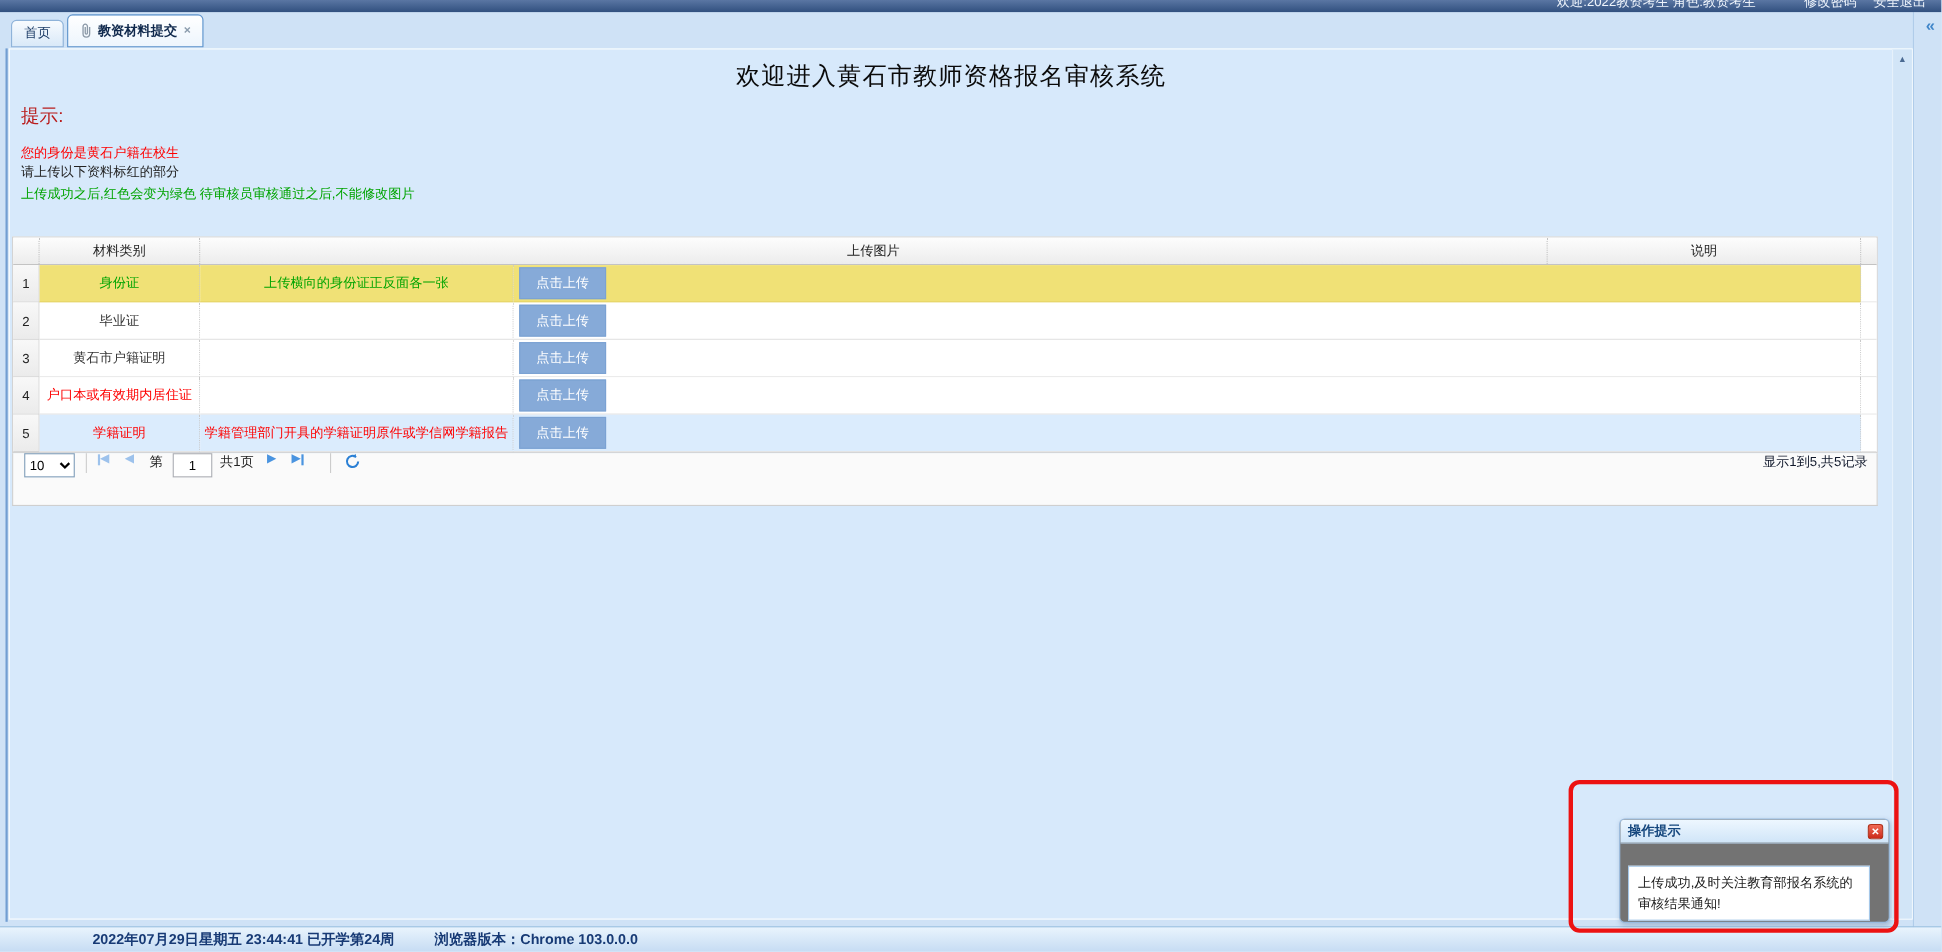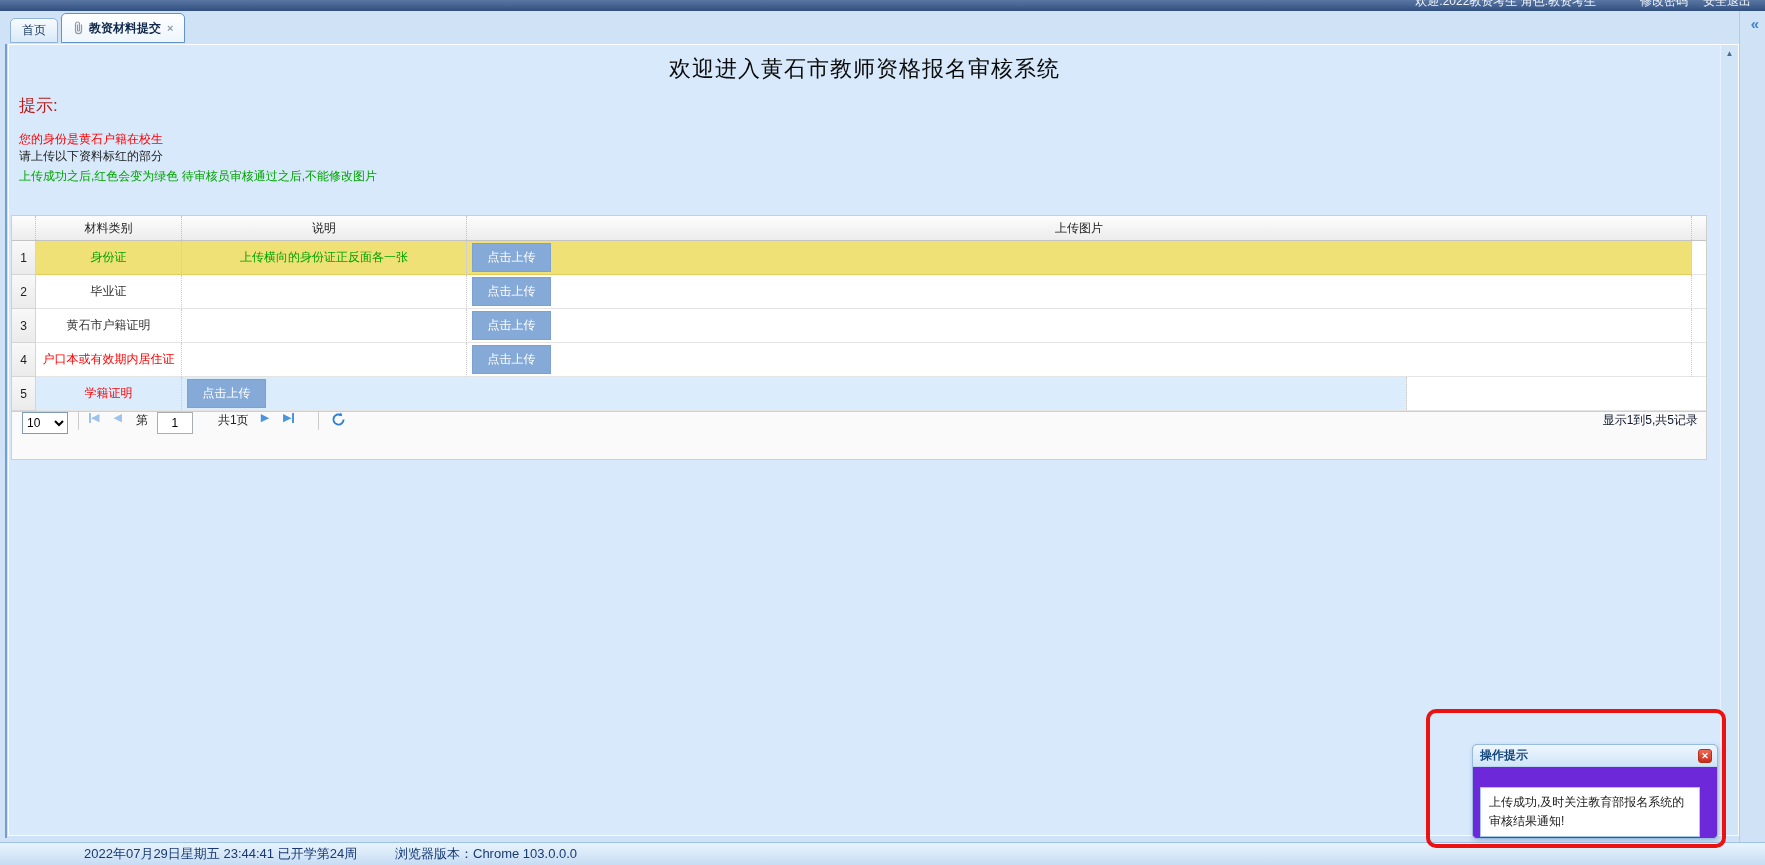--- a/index.html
+++ b/index.html
@@ -73,34 +73,34 @@
   .pager select{margin-left:10px;width:46px;height:22px;font-size:12px;
     border:1px solid #7f9db9;background:#fff;font-family:inherit}
   .psep{width:1px;height:18px;background:#ccc;margin:0 10px}
   .pic{font-size:11px;display:inline-flex;align-items:center;margin-right:14px;cursor:pointer;line-height:1}
   .pic .bar{display:inline-block;width:2px;height:10px;background:currentColor}
   .pic.disabled{color:#9dc2ec}
   .pic.enabled{color:#4a94e0}
   .page-input{width:30px;height:18px;border:1px solid #abadb3;text-align:center;
     font-size:12px;margin:0 5px;font-family:inherit}
   .plabel{margin-right:4px}
-  .psuffix{margin-right:12px;margin-left:20px}
+  .psuffix{margin-right:12px;margin-left:2px}
   .refresh{margin-left:2px;display:inline-flex;cursor:pointer}
   .psummary{margin-left:auto;padding-right:8px;color:#0f172a}
   
   .statusbar{position:absolute;left:0;bottom:0;width:100%;height:22px;
     background:linear-gradient(#e9f4fd,#c6dcf3);border-top:1px solid #9fc2e2;
-    font-weight:normal;font-size:13px;color:#173a75;line-height:21px;z-index:4}
+    font-weight:bold;font-size:13px;color:#173a75;line-height:21px;z-index:4}
   .sb-date{position:absolute;left:84px;white-space:nowrap}
   .sb-browser{position:absolute;left:395px;white-space:nowrap}
   
   .annotation{position:absolute;left:1426px;top:709px;width:292px;height:131px;
     border:4px solid #ec1212;border-radius:10px;z-index:40;pointer-events:none}
   .popup{position:absolute;left:1472px;top:744px;width:246px;height:95px;box-sizing:border-box;
-    background:#6d28d9;border:1px solid #98bbe0;border-radius:5px;
+    background:#737373;border:1px solid #98bbe0;border-radius:5px;
     box-shadow:1px 2px 5px rgba(60,90,130,.28);z-index:30}
   .popup-header{height:21px;display:flex;align-items:center;
     background:linear-gradient(#eef7ff,#d0e5f8);border-bottom:1px solid #b9d4ee;
     border-radius:4px 4px 0 0}
   .popup-title{font-size:12px;font-weight:bold;color:#15477e;padding-left:7px}
   .popup-close{margin-left:auto;margin-right:5px;width:14px;height:14px;box-sizing:border-box;
     background:linear-gradient(#f06a55,#cc2a1a);border:1px solid #b03018;border-radius:3px;
     color:#fff;font-size:9px;line-height:12px;text-align:center;font-weight:bold;cursor:pointer}
   .popup-body{padding:20px 7px}
   .popup-msg{background:#fff;border:1px solid #a5c7e8;padding:5px 8px;width:202px;
@@ -144,22 +144,22 @@
       <div class="hint-label">提示:</div>
       <div class="hint-identity">您的身份是黄石户籍在校生</div>
       <div class="hint-upload">请上传以下资料标红的部分</div>
       <div class="hint-success">上传成功之后,红色会变为绿色 待审核员审核通过之后,不能修改图片</div>
     </div>
 
     <div class="grid">
       <div class="grid-header">
         <div class="gh-cell c-no"></div>
         <div class="gh-cell c-cat">材料类别</div>
+        <div class="gh-cell c-up">上传图片</div>
         <div class="gh-cell c-desc">说明</div>
-        <div class="gh-cell c-up">上传图片</div>
         <div class="gh-cell c-fill"></div>
       </div>
       <div>
   <div class="grid-row state-uploaded bg-selected">
     <div class="gr-no">1</div>
     <div class="gr-cell gr-cat">身份证</div>
     <div class="gr-cell gr-desc">上传横向的身份证正反面各一张</div>
     <div class="gr-cell gr-up">
       <button class="upload-btn">点击上传</button>
     </div>
@@ -192,20 +192,21 @@
     <div class="gr-cell gr-desc"></div>
     <div class="gr-cell gr-up">
       <button class="upload-btn">点击上传</button>
     </div>
     <div class="gr-fill"></div>
   </div>
 
   <div class="grid-row state-required bg-alt">
     <div class="gr-no">5</div>
     <div class="gr-cell gr-cat">学籍证明</div>
+    <div class="gr-cell gr-desc">学籍管理部门开具的学籍证明原件或学信网学籍报告</div>
     <div class="gr-cell gr-up">
       <button class="upload-btn">点击上传</button>
     </div>
     <div class="gr-fill"></div>
   </div>
 </div>
     </div>
 
     <div class="pager">
       <select>

